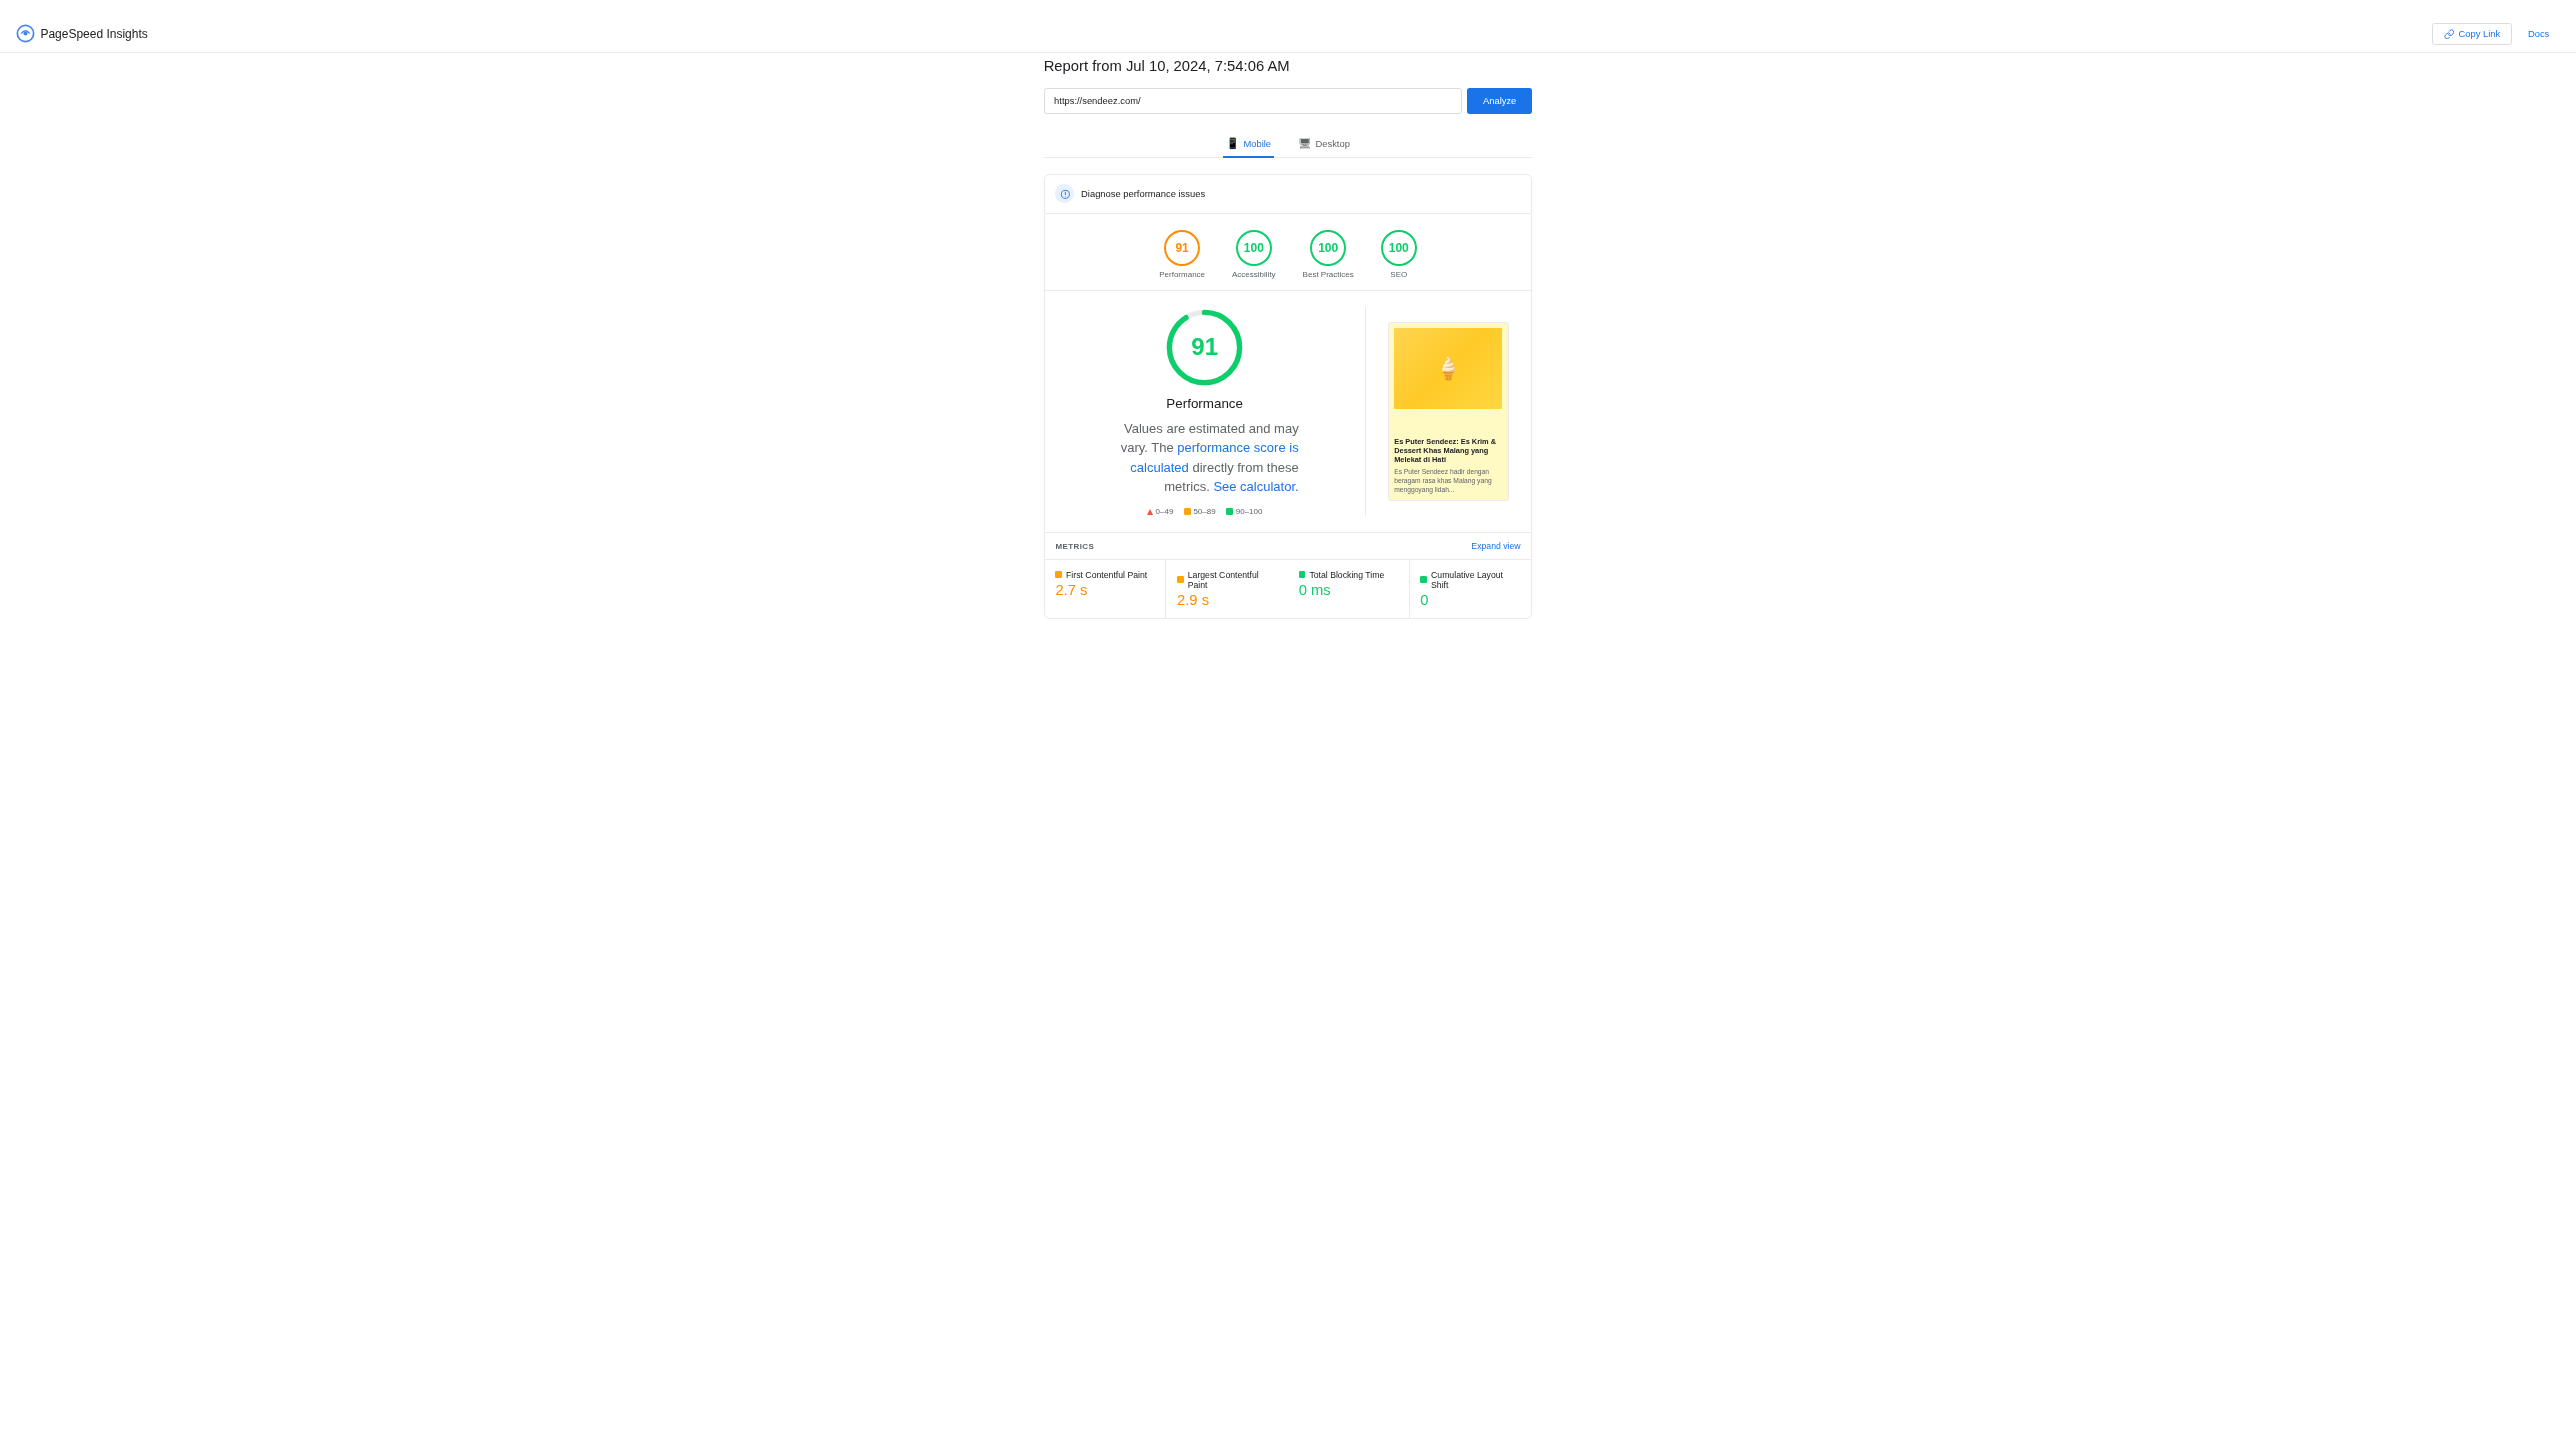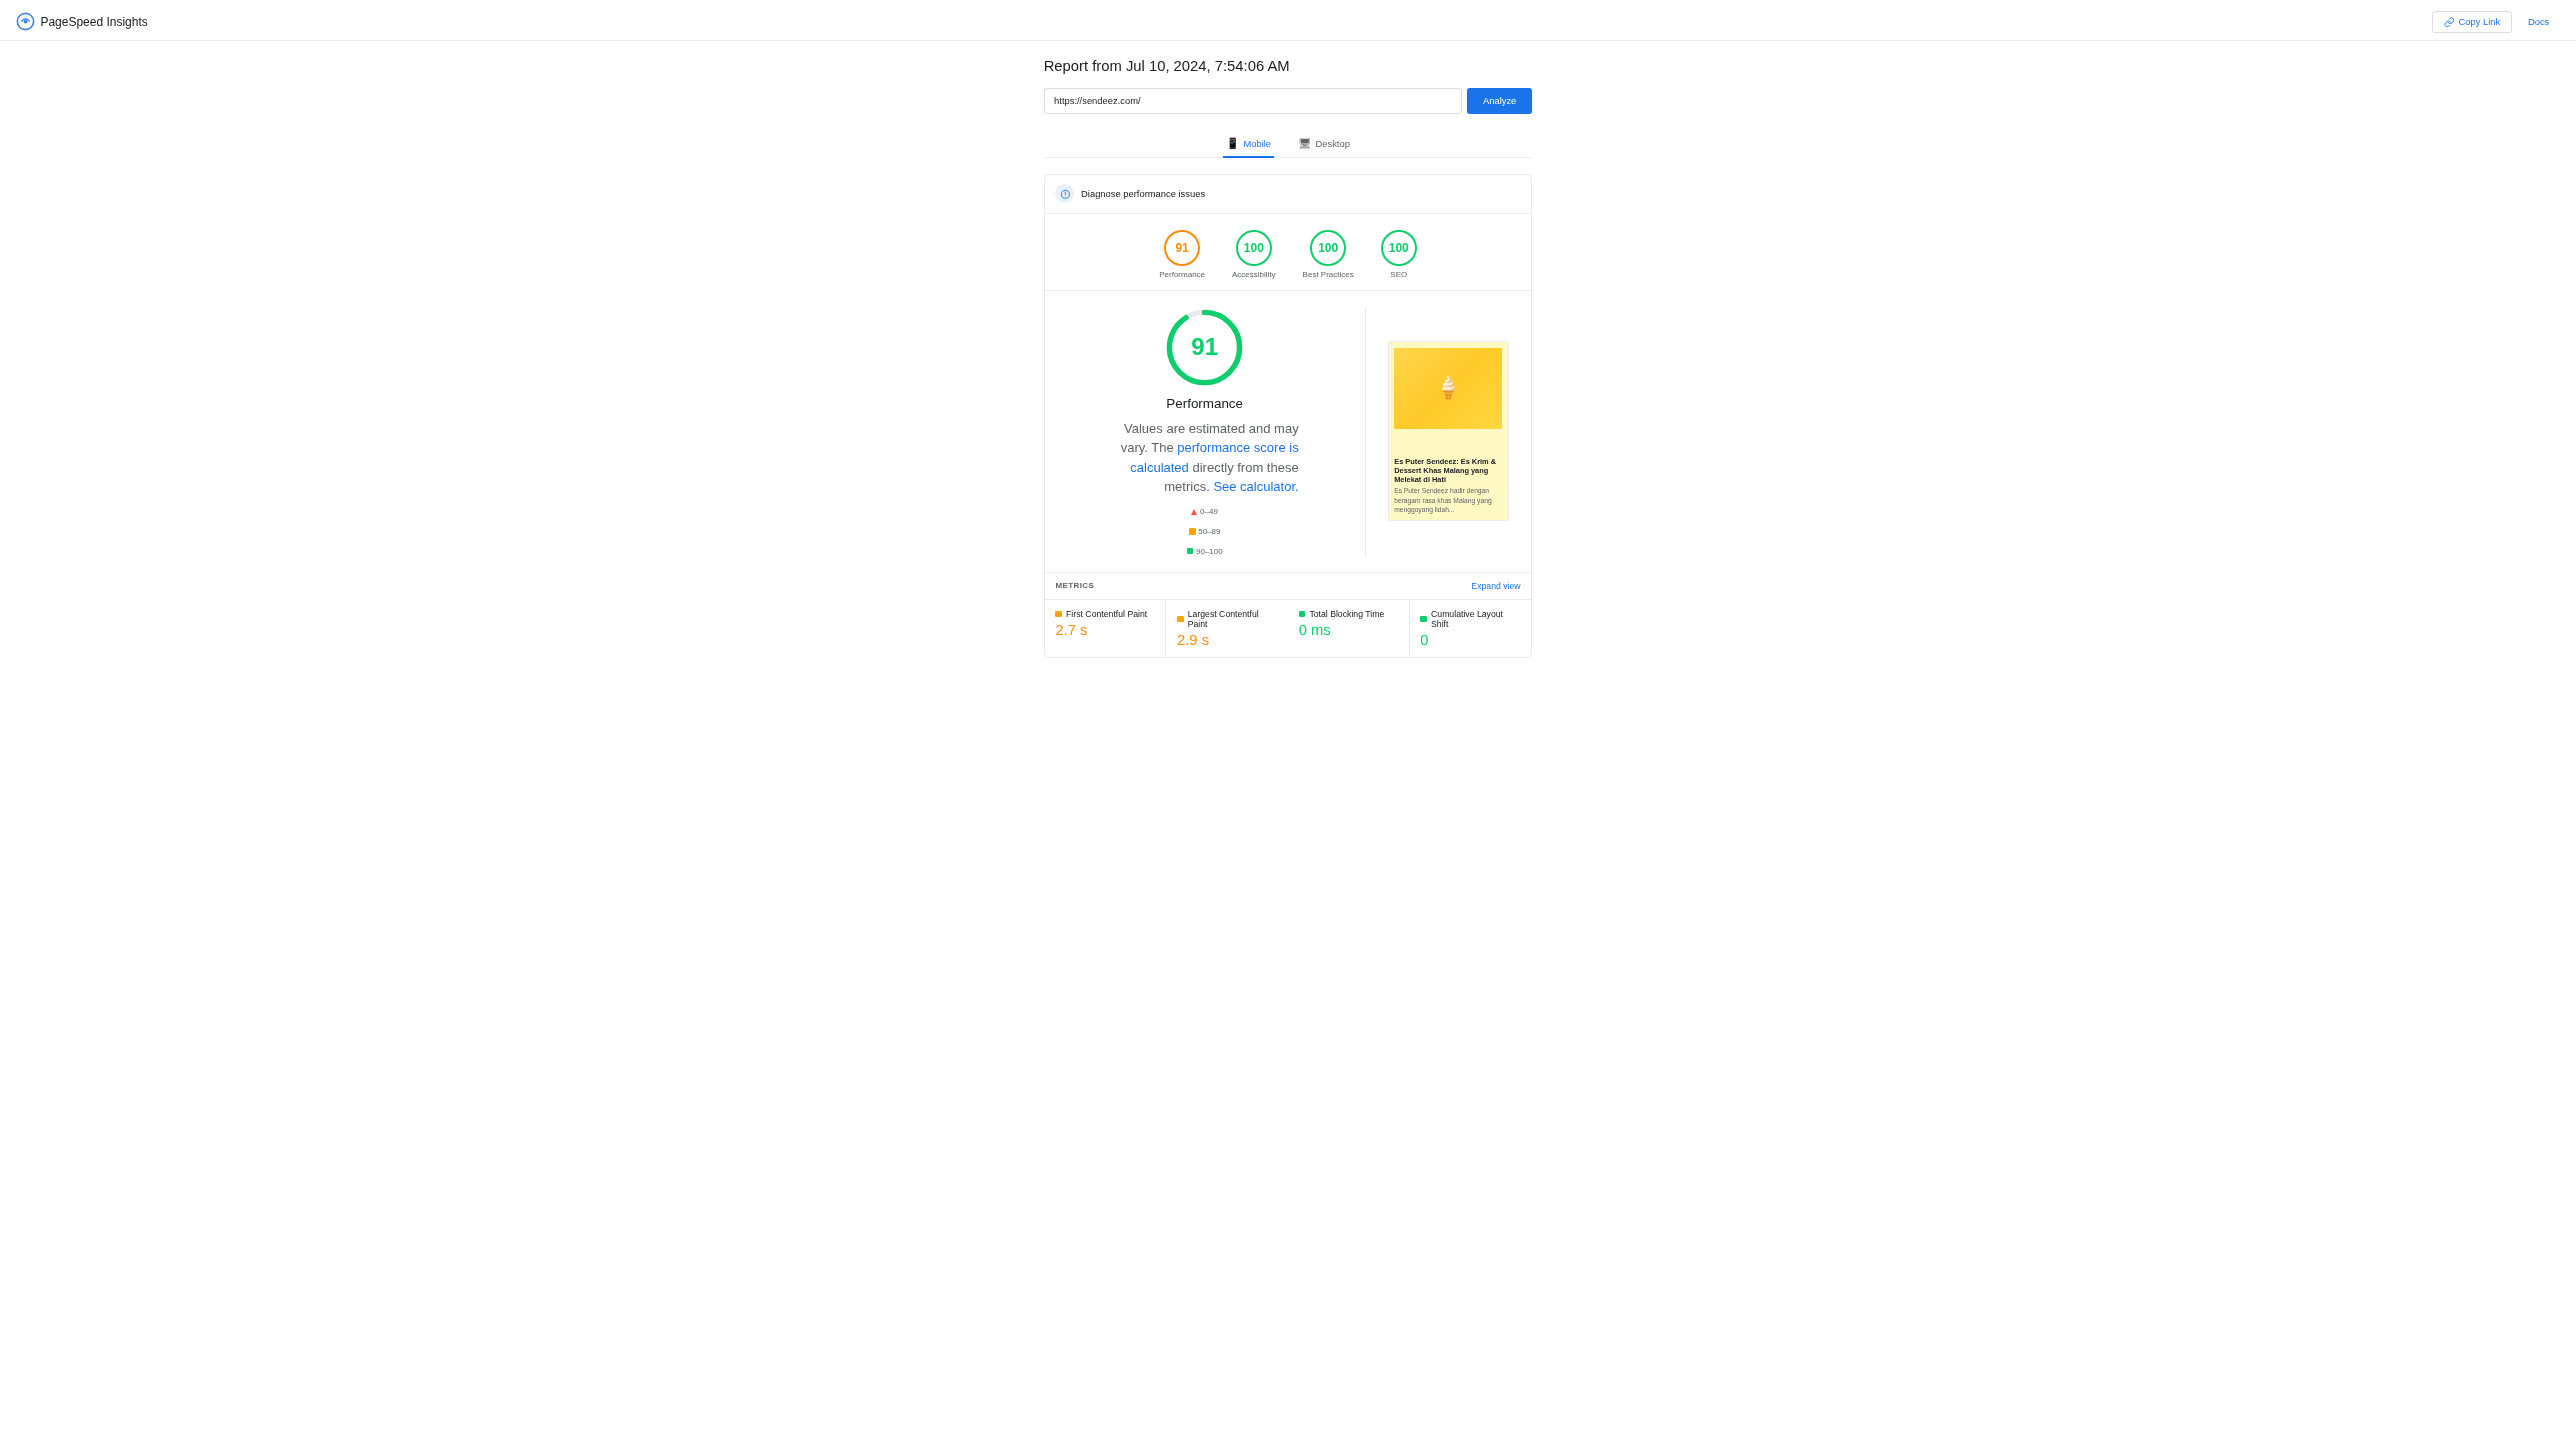--- a/index.html
+++ b/index.html
@@ -11,21 +11,21 @@
       min-height: 100vh;
     }
     
     .header {
       display: flex;
       align-items: center;
       justify-content: space-between;
       padding: 6.7px 16px;
       border-bottom: 0.7px solid #e8eaed;
       position: sticky;
-      top: 4px;
+      top: 16px;
       background: #fff;
       z-index: 100;
     }
     .header-logo {
       display: flex;
       align-items: center;
       gap: 5.4px;
     }
     .logo-icon {
       width: 19px;
@@ -278,21 +278,20 @@
     }
     .perf-desc a {
       color: #1a73e8;
       text-decoration: none;
     }
     .legend-row {
       display: flex;
       gap: 10.7px;
       align-items: center;
       margin-top: 2.7px;
-      flex-direction: column;
     }
     .legend-item {
       display: flex;
       align-items: center;
       gap: 2.7px;
       font-size: 8px;
       color: #5f6368;
     }
     .legend-dot {
       width: 6.7px;

